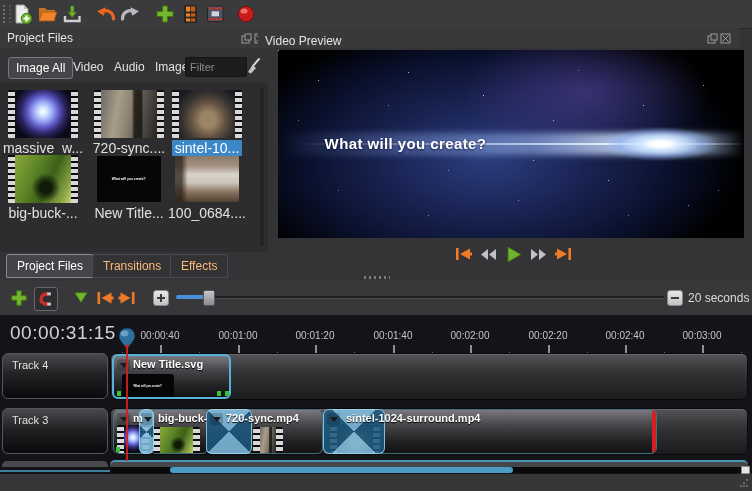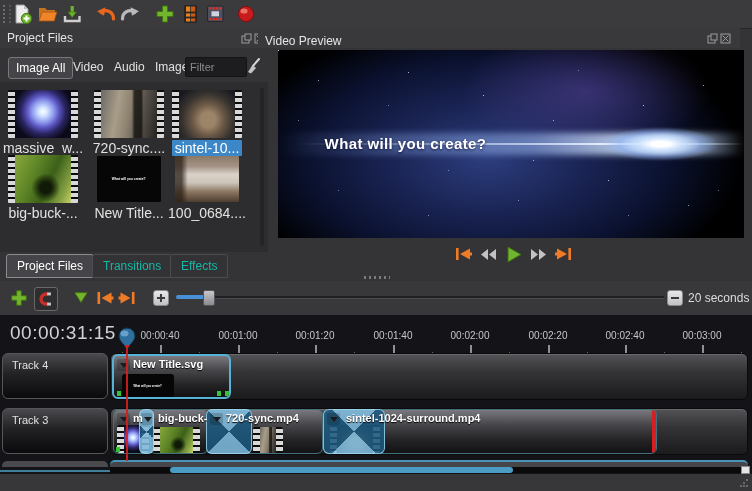--- a/index.html
+++ b/index.html
@@ -32,21 +32,21 @@
   .bg-buck{background:radial-gradient(circle at 55% 68%,#101a06 0 12%,rgba(0,0,0,0) 32%),
            linear-gradient(115deg,#8aa83c 0%,#5d8426 35%,#3c6018 60%,#86a243 85%,#c8d06a 100%);}
   .bg-title{background:#060606;display:flex;align-items:center;justify-content:center;}
   .bg-bed{background:linear-gradient(90deg,rgba(40,30,22,.75) 0 10%,rgba(0,0,0,0) 20%),
           linear-gradient(to bottom,#8c7a66 0%,#a39184 22%,#d9d3c9 40%,#cdc5ba 58%,#8a7560 78%,#4e3e30 100%);}
   .mini-title{color:#fff;font-size:6px;transform:scale(.55);white-space:nowrap;font-weight:bold;}
   .file-label{position:absolute;width:86px;text-align:center;font-size:14px;color:#e2e2e2;white-space:nowrap;overflow:hidden;}
   .sel-label{background:#3b87c8;color:#fff;padding:0 3px;border-radius:1px;}
   
   .dock-tab{position:absolute;top:254px;height:22px;font-size:12px;display:flex;align-items:center;padding:0 10px;
-            background:#333336;border:1px solid #4c4c50;border-radius:3px 3px 0 0;color:#14b8a6;}
+            background:#333336;border:1px solid #4c4c50;border-radius:3px 3px 0 0;color:#fdba74;}
   .dock-tab.active{background:#454549;border-color:#8a8a8f;color:#fff;}
   
   .video-area{position:absolute;left:278px;top:50px;width:466px;height:188px;background:#000;overflow:hidden;}
   .neb1{position:absolute;inset:0;background:radial-gradient(ellipse 62% 85% at 45% 58%,#2c3d7e 0%,#1b2556 32%,#0b1230 62%,#000 88%);}
   .neb2{position:absolute;inset:0;background:radial-gradient(ellipse 38% 48% at 66% 22%,rgba(96,76,168,.5),rgba(0,0,0,0) 70%);}
   .beam{position:absolute;left:0;top:44%;width:100%;height:12%;filter:blur(3px);
         background:linear-gradient(90deg,rgba(140,170,255,0) 0%,rgba(150,185,255,.30) 25%,rgba(170,200,255,.50) 55%,rgba(215,232,255,.85) 76%,rgba(245,250,255,.95) 83%,rgba(200,225,255,.45) 93%,rgba(150,180,255,0) 100%);}
   .beam-core{position:absolute;left:4%;top:calc(50% - 1px);width:96%;height:2px;
         background:linear-gradient(90deg,rgba(190,210,255,0),rgba(220,235,255,.8) 60%,#fff 80%,rgba(190,210,255,0));}
   .flare{position:absolute;left:66%;top:36%;width:32%;height:28%;

